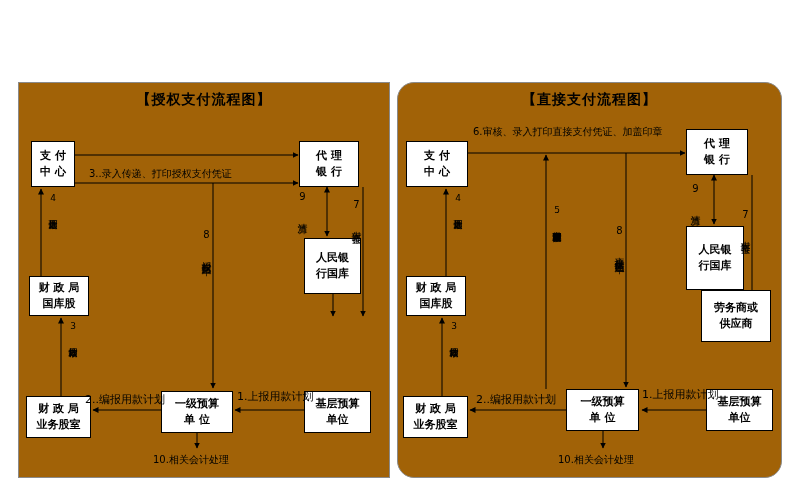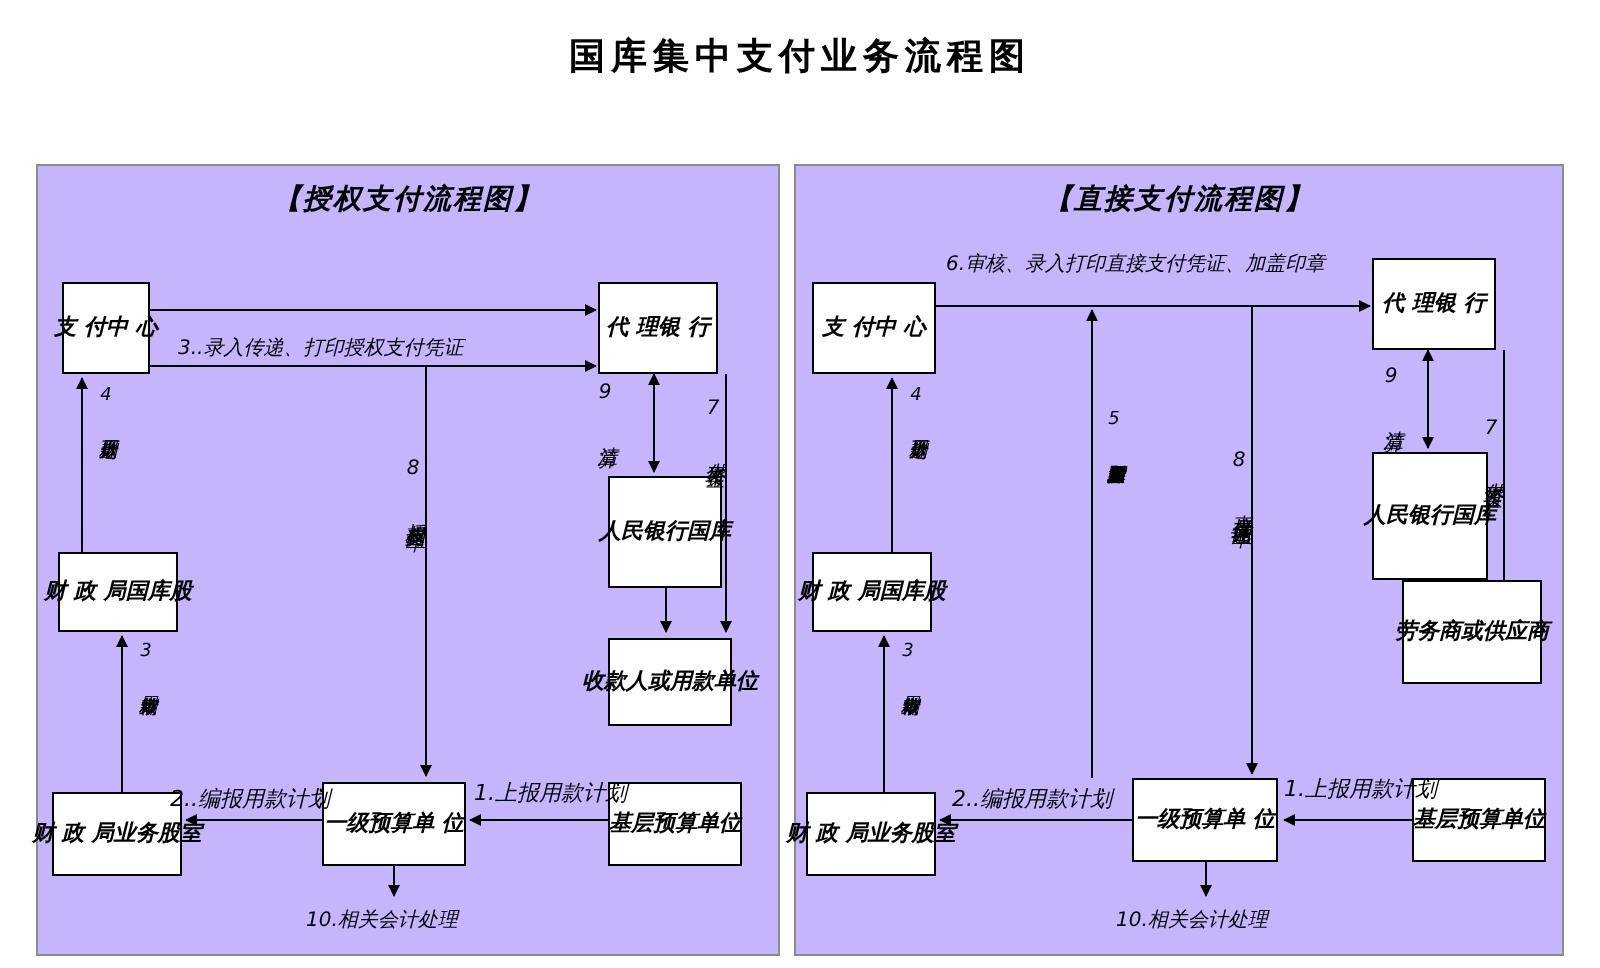--- a/index.html
+++ b/index.html
@@ -1,38 +1,37 @@
 <!DOCTYPE html>
 <html><head>
 <meta charset="utf-8">
 <style>
   html,body{margin:0;padding:0;background:#fff;}
   body{width:800px;height:484px;position:relative;font-family:"DejaVu Sans","Liberation Sans",sans-serif;color:#000;}
   .stage{position:absolute;top:0;left:0;width:800px;height:484px;background:#fff;}
   .main-title{position:absolute;top:16px;left:0;width:100%;text-align:center;font-size:18px;font-weight:bold;letter-spacing:3px;}
-  .panel{position:absolute;border:1px solid #8a8a8a;background:#c4b5fd;box-sizing:border-box;font-style:italic;}
+  .panel{position:absolute;border:1px solid #8a8a8a;background:#a16207;box-sizing:border-box;}
   .panel-title{position:absolute;top:8px;left:0;width:100%;text-align:center;font-size:14px;font-weight:bold;letter-spacing:1px;}
   .fbox{position:absolute;border:1px solid #000;background:#fff;box-sizing:border-box;
-        display:flex;flex-direction:row;align-items:center;justify-content:center;
+        display:flex;flex-direction:column;align-items:center;justify-content:center;
         font-size:11px;font-weight:bold;line-height:1.5;text-align:center;white-space:nowrap;}
   .hlabel{position:absolute;font-size:10px;white-space:nowrap;}
   .hlabel.c{text-align:left;}
   .hlabel.s{font-size:11px;}
   .vlabel{position:absolute;writing-mode:vertical-rl;text-orientation:upright;font-size:10px;letter-spacing:1px;white-space:nowrap;}
   .vlabel.small{font-size:9px;letter-spacing:0;}
   svg.wires{position:absolute;top:0;left:0;}
   svg.wires line{stroke:#000;stroke-width:1;}
   svg.wires path.ah{fill:#000;stroke:none;}
 </style>
 </head>
 <body>
 
 <div class="stage">
 
-  <div class="main-title">国库集中支付业务流程图</div>
 
   <div class="panel" style="left:18px;top:82px;width:372px;height:396px;">
 
     <svg class="wires" width="372" height="396">
       <defs>
         <marker id="arL" markerWidth="7" markerHeight="7" refX="5.5" refY="3" orient="auto-start-reverse">
           <path class="ah" d="M0,0 L6,3 L0,6 Z"></path>
         </marker>
       </defs>
       <line x1="56" y1="72" x2="279" y2="72" marker-end="url(#arL)"></line>
@@ -55,24 +54,20 @@
       <span>中 心</span>
     </div>
     <div class="fbox" style="left:280px;top:58px;width:60px;height:46px;">
       <span>代 理</span>
       <span>银 行</span>
     </div>
     <div class="fbox" style="left:285px;top:155px;width:57px;height:56px;">
       <span>人民银</span>
       <span>行国库</span>
     </div>
-    <div class="fbox" style="left:285px;top:236px;width:62px;height:44px;">
-      <span>收款人或</span>
-      <span>用款单位</span>
-    </div>
     <div class="fbox" style="left:10px;top:193px;width:60px;height:40px;">
       <span>财 政 局</span>
       <span>国库股</span>
     </div>
     <div class="fbox" style="left:7px;top:313px;width:65px;height:42px;">
       <span>财 政 局</span>
       <span>业务股室</span>
     </div>
     <div class="fbox" style="left:142px;top:308px;width:72px;height:42px;">
       <span>一级预算</span>
@@ -87,21 +82,21 @@
     <div class="vlabel small" style="left:27px;top:110px;">4 下达用款计划</div>
     <div class="vlabel" style="left:180px;top:146px;">8 授权支付回单</div>
     <div class="vlabel" style="left:276px;top:108px;">9 清算</div>
     <div class="vlabel" style="left:330px;top:116px;">7 支付资金</div>
     <div class="vlabel small" style="left:47px;top:238px;">3 审核用款计划</div>
     <div class="hlabel s" style="left:66px;top:309px;">2..编报用款计划</div>
     <div class="hlabel s" style="left:218px;top:306px;">1.上报用款计划</div>
     <div class="hlabel" style="left:134px;top:370px;">10.相关会计处理</div>
   </div>
 
-  <div class="panel" style="left:397px;top:82px;width:385px;height:396px;">
+  <div class="panel" style="left:397px;top:82px;width:385px;height:396px;border-radius:17px;">
 
     <svg class="wires" width="385" height="396">
       <defs>
         <marker id="arR" markerWidth="7" markerHeight="7" refX="5.5" refY="3" orient="auto-start-reverse">
           <path class="ah" d="M0,0 L6,3 L0,6 Z"></path>
         </marker>
       </defs>
       <line x1="70" y1="70" x2="287" y2="70" marker-end="url(#arR)"></line>
       <line x1="148" y1="306" x2="148" y2="72" marker-end="url(#arR)"></line>
       <line x1="228" y1="70" x2="228" y2="304" marker-end="url(#arR)"></line>

